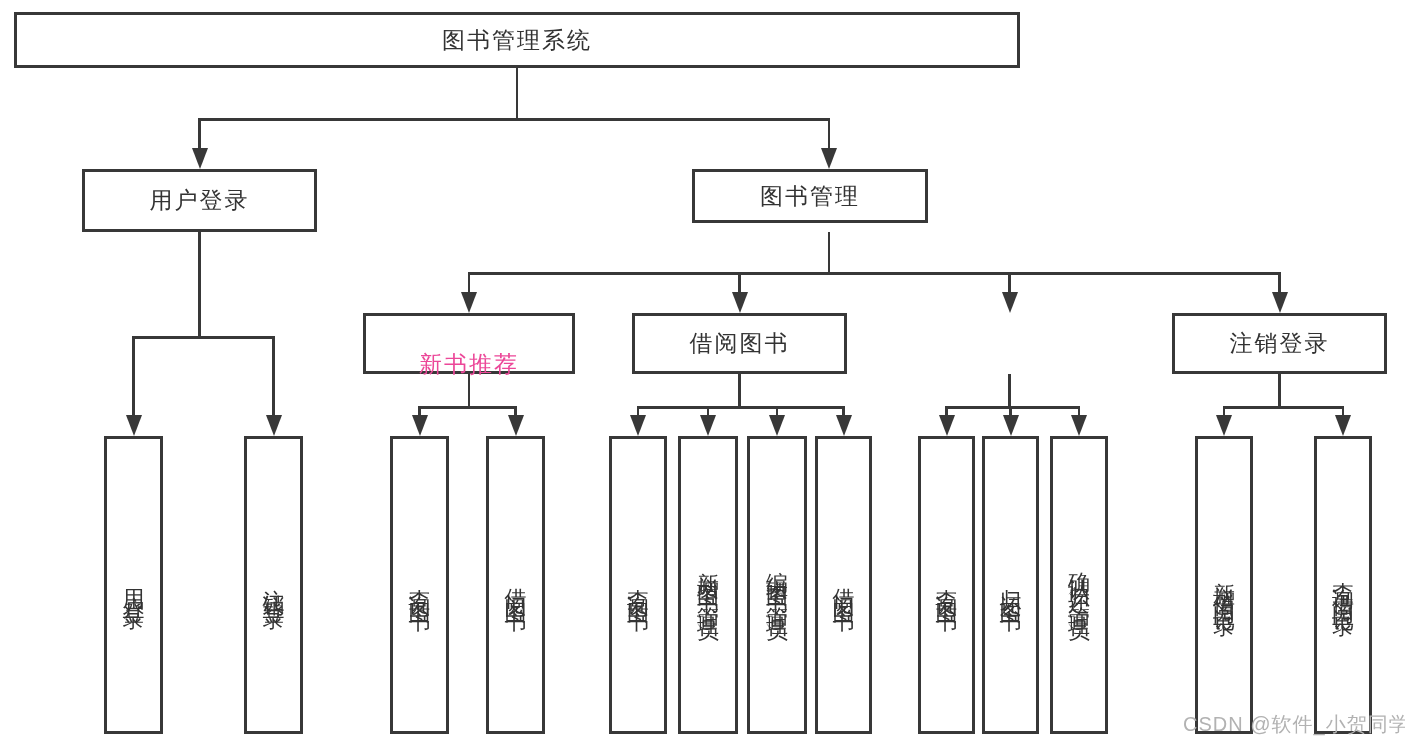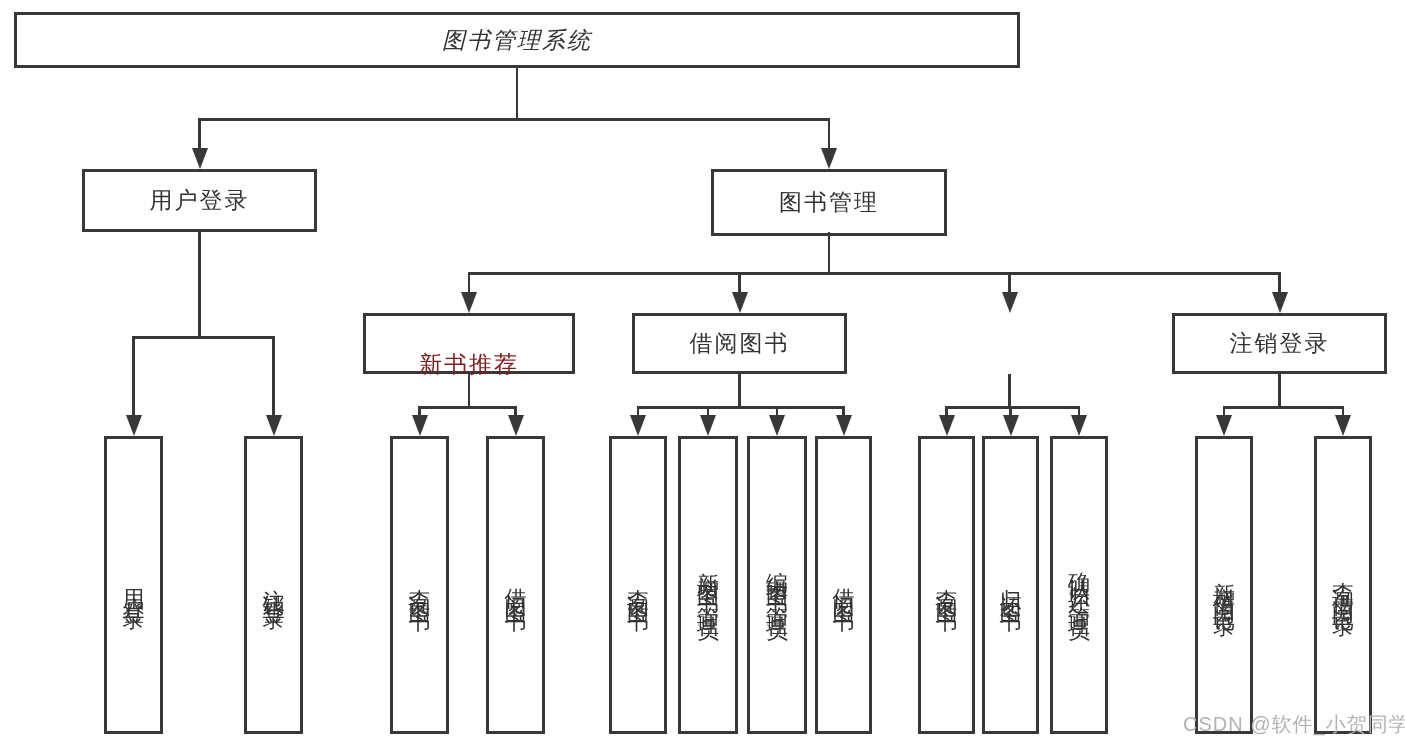--- a/index.html
+++ b/index.html
@@ -58,31 +58,31 @@
     letter-spacing: 1px;
     white-space: nowrap;
     z-index: 5;
   }
 </style>
 </head>
 <body>
 
 <div id="diagram-canvas" style="background: rgb(255, 255, 255);">
   <div id="watermark" style="color: rgb(178, 178, 178);">CSDN @软件_小贺同学</div>
-<div class="node" style="left: 14px; top: 12px; width: 1006px; height: 56px; border-color: rgb(56, 56, 56); font-style: italic;">
+<div class="node" style="left: 14px; top: 12px; width: 1006px; height: 56px; border-color: rgb(56, 56, 56);">
       <span class="label-h" style="color: rgb(51, 51, 51);">图书管理系统</span>
     </div>
     <div class="node" style="left: 82px; top: 169px; width: 235px; height: 63px; border-color: rgb(56, 56, 56);">
       <span class="label-h" style="color: rgb(51, 51, 51);">用户登录</span>
     </div>
-    <div class="node" style="left: 711px; top: 169px; width: 236px; height: 67px; border-color: rgb(56, 56, 56);">
+    <div class="node" style="left: 692px; top: 169px; width: 236px; height: 54px; border-color: rgb(56, 56, 56);">
       <span class="label-h" style="color: rgb(51, 51, 51);">图书管理</span>
     </div>
     <div class="node" style="left: 363px; top: 313px; width: 212px; height: 61px; border-color: rgb(56, 56, 56);">
-      <span class="label-h" style="color: #7f1d1d; margin-top: 41px;">新书推荐</span>
+      <span class="label-h" style="color: #ec4899; margin-top: 41px;">新书推荐</span>
     </div>
     <div class="node" style="left: 632px; top: 313px; width: 215px; height: 61px; border-color: rgb(56, 56, 56);">
       <span class="label-h" style="color: rgb(51, 51, 51);">借阅图书</span>
     </div>
     <div class="node" style="left: 1172px; top: 313px; width: 215px; height: 61px; border-color: rgb(56, 56, 56);">
       <span class="label-h" style="color: rgb(51, 51, 51);">注销登录</span>
     </div>
     <div class="node" style="left: 104px; top: 436px; width: 59px; height: 298px; border-color: rgb(56, 56, 56);">
       <span class="label-v" style="color: rgb(51, 51, 51);">用户登录</span>
     </div>

